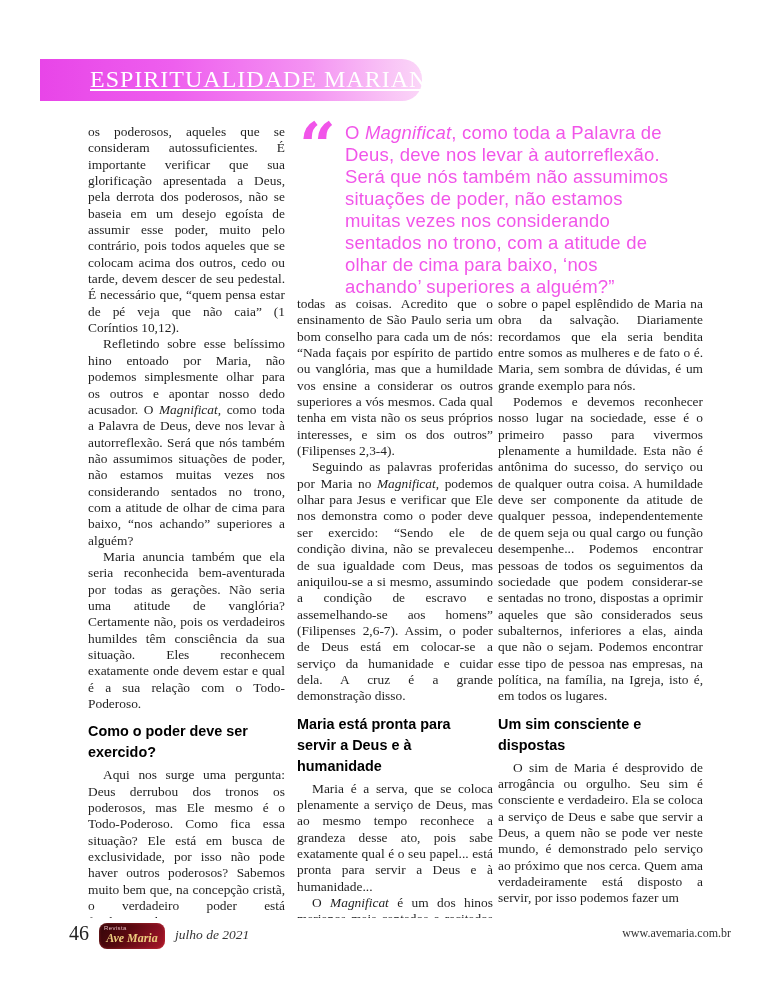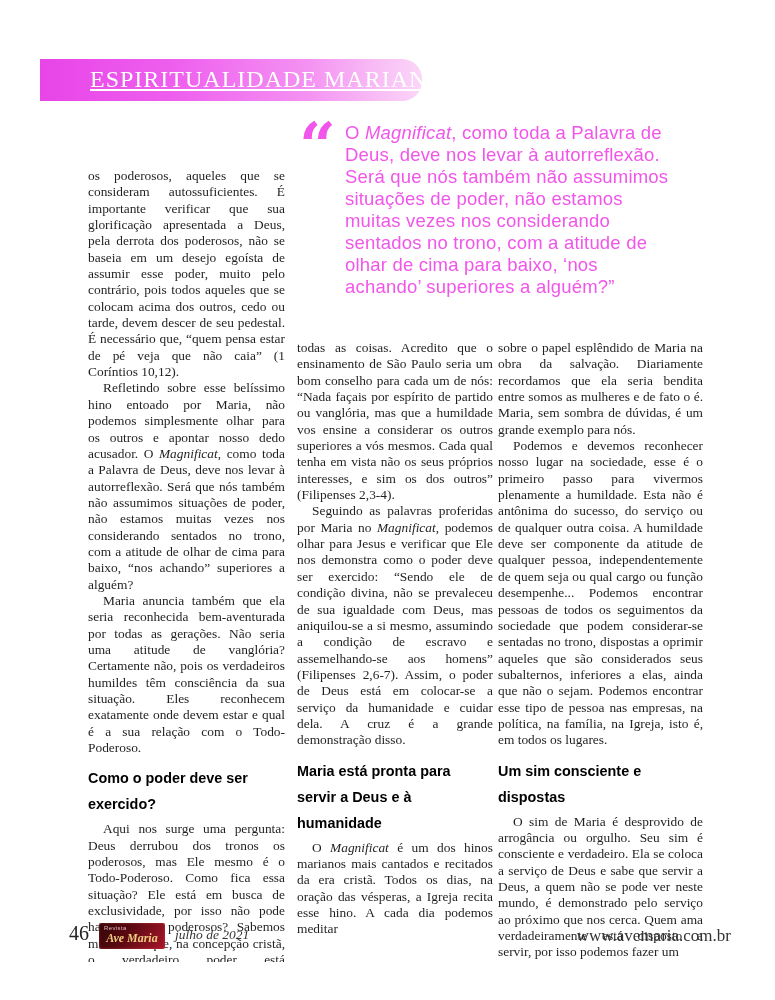--- a/index.html
+++ b/index.html
@@ -18,46 +18,46 @@
   .pullquote{position:absolute;left:299px;top:122px;width:420px;}
   .qmark{position:absolute;left:0;top:-8px;font-family:"DejaVu Serif",serif;
          font-size:64px;line-height:64px;color:#f155e9;font-weight:bold;}
   .qtext{margin-left:46px;width:328px;
          font-family:"Liberation Sans",sans-serif;font-size:18.5px;line-height:22px;
          color:#f155e9;letter-spacing:.2px;text-align:left;}
   .qtext em{font-style:italic;}
 
   
   .col{position:absolute;text-align:justify;font-size:13.4px;line-height:16.35px;
-       color:#1f1f1f;hyphens:auto;margin-top:44px;-webkit-hyphens:auto;}
+       color:#1f1f1f;hyphens:auto;-webkit-hyphens:auto;}
   .col1{left:88px;top:124px;width:197px;height:794px;overflow:hidden;}
   .col2{left:297px;top:296px;width:196px;height:622px;overflow:hidden;}
   .col3{left:498px;top:296px;width:205px;height:622px;overflow:hidden;}
   .para{margin:0;}
   .para.indent{text-indent:15px;}
   .para em{font-style:italic;}
   .subhead{font-family:"Liberation Sans",sans-serif;font-weight:bold;font-size:14.4px;
-           line-height:26px;color:#000;margin:9px 0 4px 0;text-align:left;}
+           line-height:21px;color:#000;margin:9px 0 4px 0;text-align:left;}
 
   
   .footer{position:absolute;left:12px;top:918px;width:775px;height:40px;}
   .pagenum{position:absolute;left:57px;top:4px;font-size:20px;color:#222;
            font-family:"Liberation Serif",serif;}
-  .logo{position:absolute;left:87px;top:5px;width:66px;height:26px;border-radius:2px;
+  .logo{position:absolute;left:87px;top:5px;width:66px;height:26px;border-radius:8px;
         background:linear-gradient(125deg,#330609 0%,#57090f 40%,#871021 75%,#a81628 100%);
         box-shadow:inset 0 0 3px rgba(255,90,90,.45);}
   .logo-top{position:absolute;left:5px;top:2px;font-family:"Liberation Sans",sans-serif;
             font-size:6px;color:#e8b8be;letter-spacing:.4px;}
   .logo-main{position:absolute;left:0;right:0;bottom:3px;text-align:center;
              font-family:"Liberation Serif",serif;font-style:italic;font-weight:bold;
              font-size:12px;color:#edcd7e;}
   .issue-date{position:absolute;left:163px;top:9px;font-family:"Liberation Serif",serif;
               font-style:italic;font-size:13.5px;color:#333;}
   .site{position:absolute;right:56px;top:8px;font-family:"Liberation Serif",serif;
-        font-size:17px;color:#333;}
+        font-size:12px;color:#333;}
 </style>
 </head>
 <body>
 
 <div class="page">
 
   <div class="banner">
     <span class="banner-title">ESPIRITUALIDADE MARIANA</span>
   </div>
 
@@ -70,20 +70,21 @@
       <p class="para"><span>os poderosos, aqueles que se consideram autossuficientes. É importante verificar que sua glorificação apresentada a Deus, pela derrota dos poderosos, não se baseia em um desejo egoísta de assumir esse poder, muito pelo contrário, pois todos aqueles que se colocam acima dos outros, cedo ou tarde, devem descer de seu pedestal. É necessário que, “quem pensa estar de pé veja que não caia” (1 Coríntios 10,12).</span></p>
       <p class="para indent"><span>Refletindo sobre esse belíssimo hino entoado por Maria, não podemos simplesmente olhar para os outros e apontar nosso dedo acusador. O </span><em>Magnificat</em><span>, como toda a Palavra de Deus, deve nos levar à autorreflexão. Será que nós também não assumimos situações de poder, não estamos muitas vezes nos considerando sentados no trono, com a atitude de olhar de cima para baixo, “nos achando” superiores a alguém?</span></p>
       <p class="para indent"><span>Maria anuncia também que ela seria reconhecida bem-aventurada por todas as gerações. Não seria uma atitude de vanglória? Certamente não, pois os verdadeiros humildes têm consciência da sua situação. Eles reconhecem exatamente onde devem estar e qual é a sua relação com o Todo-Poderoso.</span></p>
       <div class="subhead">Como o poder deve ser exercido?</div>
       <p class="para indent"><span>Aqui nos surge uma pergunta: Deus derrubou dos tronos os poderosos, mas Ele mesmo é o Todo-Poderoso. Como fica essa situação? Ele está em busca de exclusividade, por isso não pode haver outros poderosos? Sabemos muito bem que, na concepção cristã, o verdadeiro poder está fundamentado no serviço, na dedicação ao próximo, na atitude de reconhecer que o outro também pode nos oferecer algo, pois não somos senhores de</span></p>
     </div>
   <div class="col col2">
       <p class="para"><span>todas as coisas. Acredito que o ensinamento de São Paulo seria um bom conselho para cada um de nós: “Nada façais por espírito de partido ou vanglória, mas que a humildade vos ensine a considerar os outros superiores a vós mesmos. Cada qual tenha em vista não os seus próprios interesses, e sim os dos outros” (Filipenses 2,3-4).</span></p>
       <p class="para indent"><span>Seguindo as palavras proferidas por Maria no </span><em>Magnificat</em><span>, podemos olhar para Jesus e verificar que Ele nos demonstra como o poder deve ser exercido: “Sendo ele de condição divina, não se prevaleceu de sua igualdade com Deus, mas aniquilou-se a si mesmo, assumindo a condição de escravo e assemelhando-se aos homens” (Filipenses 2,6-7). Assim, o poder de Deus está em colocar-se a serviço da humanidade e cuidar dela. A cruz é a grande demonstração disso.</span></p>
       <div class="subhead">Maria está pronta para servir a Deus e à humanidade</div>
+      <p class="para indent"><span>Maria é a serva, que se coloca plenamente a serviço de Deus, mas ao mesmo tempo reconhece a grandeza desse ato, pois sabe exatamente qual é o seu papel... está pronta para servir a Deus e à humanidade...</span></p>
       <p class="para indent"><span>O </span><em>Magnificat</em><span> é um dos hinos marianos mais cantados e recitados da era cristã. Todos os dias, na oração das vésperas, a Igreja recita esse hino. A cada dia podemos meditar</span></p>
     </div>
   <div class="col col3">
       <p class="para"><span>sobre o papel esplêndido de Maria na obra da salvação. Diariamente recordamos que ela seria bendita entre somos as mulheres e de fato o é. Maria, sem sombra de dúvidas, é um grande exemplo para nós.</span></p>
       <p class="para indent"><span>Podemos e devemos reconhecer nosso lugar na sociedade, esse é o primeiro passo para vivermos plenamente a humildade. Esta não é antônima do sucesso, do serviço ou de qualquer outra coisa. A humildade deve ser componente da atitude de qualquer pessoa, independentemente de quem seja ou qual cargo ou função desempenhe... Podemos encontrar pessoas de todos os seguimentos da sociedade que podem considerar-se sentadas no trono, dispostas a oprimir aqueles que são considerados seus subalternos, inferiores a elas, ainda que não o sejam. Podemos encontrar esse tipo de pessoa nas empresas, na política, na família, na Igreja, isto é, em todos os lugares.</span></p>
       <div class="subhead">Um sim consciente e dispostas</div>
       <p class="para indent"><span>O sim de Maria é desprovido de arrogância ou orgulho. Seu sim é consciente e verdadeiro. Ela se coloca a serviço de Deus e sabe que servir a Deus, a quem não se pode ver neste mundo, é demonstrado pelo serviço ao próximo que nos cerca. Quem ama verdadeiramente está disposto a servir, por isso podemos fazer um</span></p>
     </div>
 
   <div class="footer">

